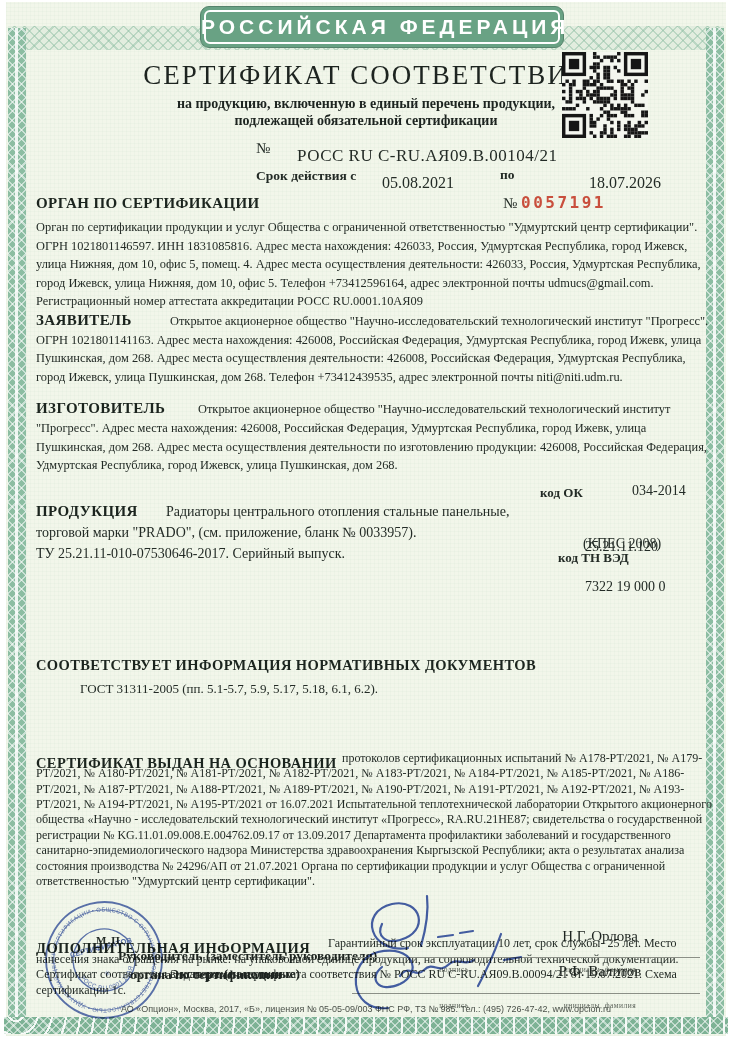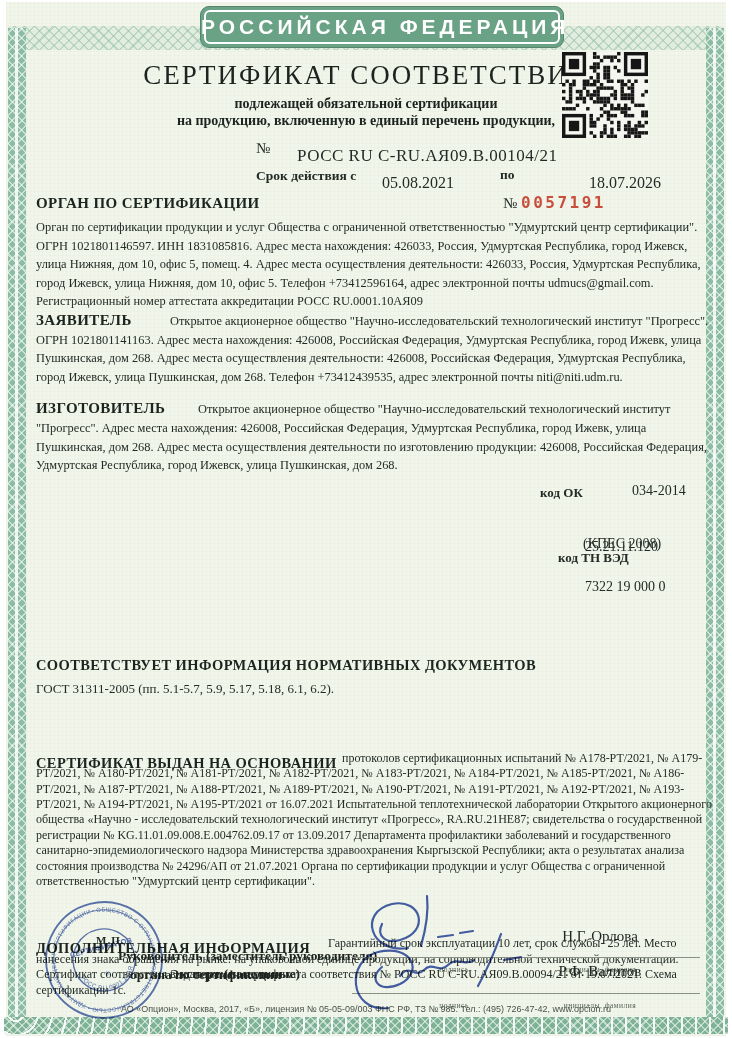--- a/index.html
+++ b/index.html
@@ -56,21 +56,21 @@
   .w-applicant{width:134px;} .w-manufacturer{width:162px;} .w-product{width:130px;}
   .applicant-para{}
   .manufacturer-para{margin-top:13px;}
   .product-wrap{position:relative;margin-top:26px;min-height:100px;font-size:14px;line-height:21px;}
   .pv{position:absolute;font-size:14px;white-space:nowrap;}
   .pl{position:absolute;font-size:13px;font-weight:bold;white-space:nowrap;}
   .codeok-l{left:504px;top:-19px;} .codeok-v{left:596px;top:-21px;}
   .kpes-v{left:547px;top:32px;} .okpd-v{left:549px;top:35px;}
   .tnved-l{left:522px;top:46px;} .tnved-v{left:549px;top:75px;}
   .conformity{margin-top:56px;}
-  .conformity .txt{margin-top:7px;font-size:13px;}
+  .conformity .txt{margin-top:7px;font-size:13px;margin-left:44px;}
   .overlap-sec{position:relative;}
   .basis{margin-top:54px;}
   .additional{margin-top:47px;}
   .overlap-sec .sec-h{position:absolute;left:0;top:4px;z-index:1;font-size:14.5px;}
   .overlap-sec p{position:relative;z-index:2;font-size:12px;line-height:15.4px;}
   .basis p{text-indent:306px;}
   .additional p{text-indent:292px;}
   
   .sig-label{position:absolute;font-size:13.5px;font-weight:bold;color:#1d2420;z-index:2;}
   .lbl-head1{left:118px;top:948px;} .lbl-head2{left:130px;top:967px;} .lbl-expert{left:170px;top:966px;}
@@ -300,22 +300,22 @@
         <rect x="6.72" y="6.72" width="10.08" height="10.08"></rect>
         <rect x="62.16" y="1.68" width="20.16" height="20.16" fill="none" stroke="#161616" stroke-width="3.36"></rect>
         <rect x="67.2" y="6.72" width="10.08" height="10.08"></rect>
         <rect x="1.68" y="62.16" width="20.16" height="20.16" fill="none" stroke="#161616" stroke-width="3.36"></rect>
         <rect x="6.72" y="67.2" width="10.08" height="10.08"></rect>
       </svg>
   </div>
 
   <div class="title">СЕРТИФИКАТ СООТВЕТСТВИЯ</div>
   <div class="subtitle">
+    <div>на продукцию, включенную в единый перечень продукции,</div>
     <div>подлежащей обязательной сертификации</div>
-    <div>на продукцию, включенную в единый перечень продукции,</div>
   </div>
 
   <div class="num-label">№</div>
   <div class="num-value">РОСС RU C-RU.АЯ09.В.00104/21</div>
   <div class="validity-label">Срок действия с</div>
   <div class="validity-from">05.08.2021</div>
   <div class="validity-po">по</div>
   <div class="validity-to">18.07.2026</div>
 
   <div class="content">
@@ -337,20 +337,25 @@
       <span class="inline-h w-manufacturer">ИЗГОТОВИТЕЛЬ</span><span>Открытое акционерное общество "Научно-исследовательский технологический институт "Прогресс". Адрес места нахождения: 426008, Российская Федерация, Удмуртская Республика, город Ижевк, улица Пушкинская, дом 268. Адрес места осуществления деятельности по изготовлению продукции: 426008, Российская Федерация, Удмуртская Республика, город Ижевск, улица Пушкинская, дом 268.</span>
     </p>
 
     <div class="product-wrap">
       <span class="pl codeok-l">код ОК</span>
       <span class="pv codeok-v">034-2014</span>
       <span class="pv kpes-v">(КПЕС 2008)</span>
       <span class="pv okpd-v">25.21.11.120</span>
       <span class="pl tnved-l">код ТН ВЭД</span>
       <span class="pv tnved-v">7322 19 000 0</span>
+      <p>
+        <span class="inline-h w-product">ПРОДУКЦИЯ</span><span>Радиаторы центрального отопления стальные панельные,</span><br>
+        <span>торговой марки "PRADO", (см. приложение, бланк № 0033957).</span><br>
+        <span>ТУ 25.21.11-010-07530646-2017. Серийный выпуск.</span>
+      </p>
     </div>
 
     <div class="conformity">
       <div class="sec-h" style="font-size:14.5px">СООТВЕТСТВУЕТ ИНФОРМАЦИЯ НОРМАТИВНЫХ ДОКУМЕНТОВ</div>
       <p class="txt">ГОСТ 31311-2005 (пп. 5.1-5.7, 5.9, 5.17, 5.18, 6.1, 6.2).</p>
     </div>
 
     <div class="overlap-sec basis">
       <div class="sec-h">СЕРТИФИКАТ ВЫДАН НА ОСНОВАНИИ</div>
       <p>протоколов сертификационных испытаний № А178-РТ/2021, № А179-РТ/2021, № А180-РТ/2021, № А181-РТ/2021, № А182-РТ/2021, № А183-РТ/2021, № А184-РТ/2021, № А185-РТ/2021, № А186-РТ/2021, № А187-РТ/2021, № А188-РТ/2021, № А189-РТ/2021, № А190-РТ/2021, № А191-РТ/2021, № А192-РТ/2021, № А193-РТ/2021, № А194-РТ/2021, № А195-РТ/2021 от 16.07.2021 Испытательной теплотехнической лаборатории Открытого акционерного общества «Научно - исследовательский технологический институт «Прогресс», RA.RU.21НЕ87; свидетельства о государственной регистрации № KG.11.01.09.008.Е.004762.09.17 от 13.09.2017 Департамента профилактики заболеваний и государственного санитарно-эпидемиологического надзора Министерства здравоохранения Кыргызской Республики; акта о результатах анализа состояния производства № 24296/АП от 21.07.2021 Органа по сертификации продукции и услуг Общества с ограниченной ответственностью "Удмуртский центр сертификации".</p>

